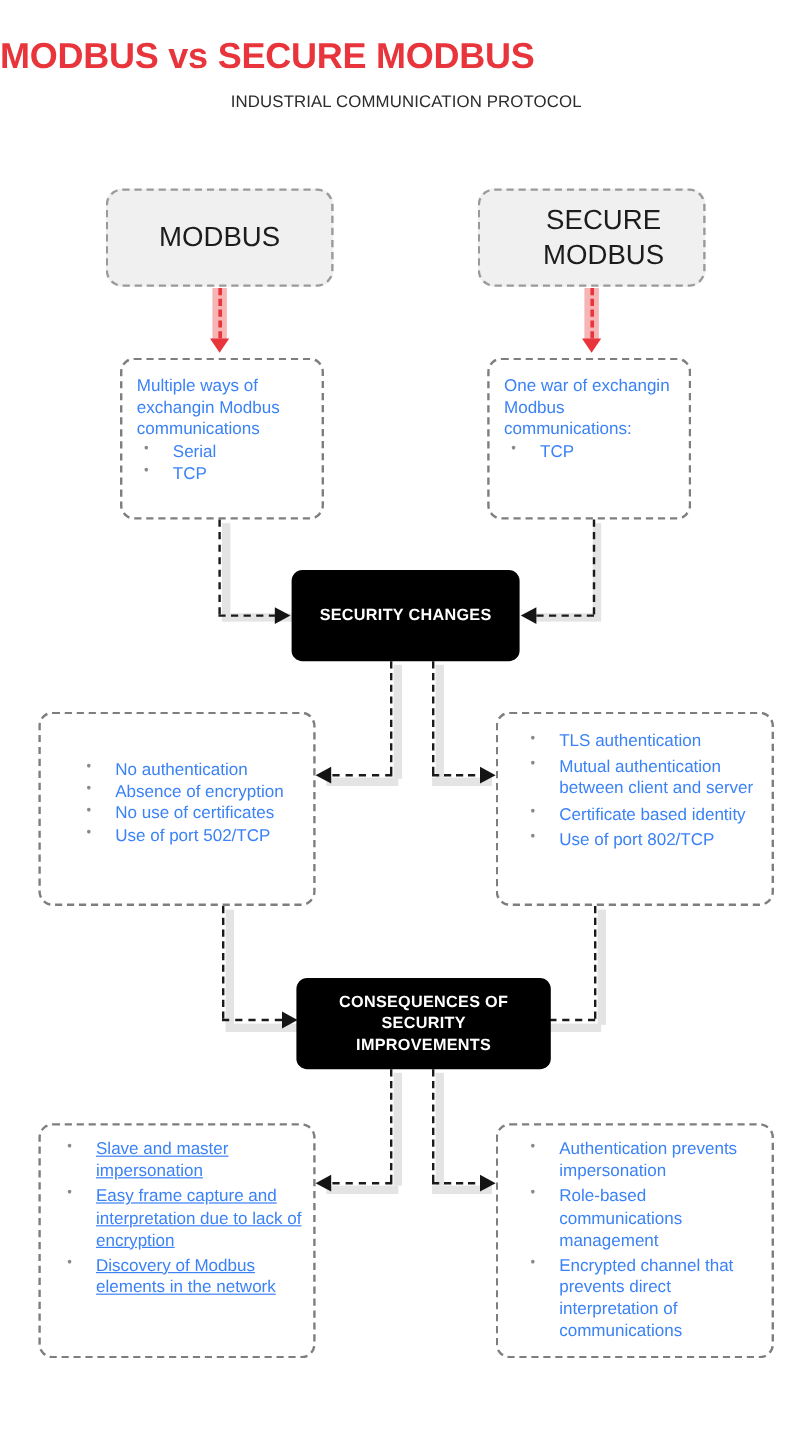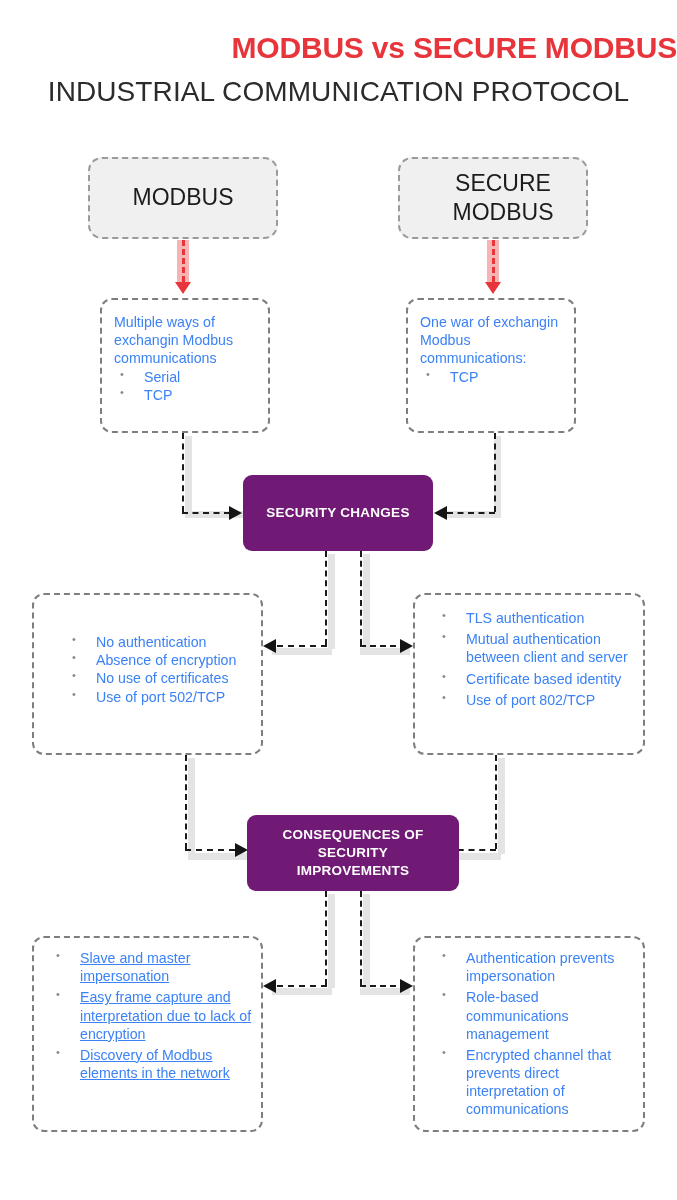--- a/index.html
+++ b/index.html
@@ -11,29 +11,29 @@
   }
   #stage {
     position: relative;
     width: 677px; height: 1200px;
     background: #ffffff;
   }
 
   
   .title-main {
     position: absolute; left: 0; top: 31px; width: 677px;
-    text-align: right;
+    text-align: left;
     font-size: 30px; font-weight: bold; letter-spacing: -0.2px;
     color: #E8343B;
     white-space: nowrap;
   }
   .title-sub {
     position: absolute; left: 0; top: 76px; width: 677px;
     text-align: center;
-    font-size: 28px; font-weight: normal; letter-spacing: 0.1px;
+    font-size: 14px; font-weight: normal; letter-spacing: 0.1px;
     color: #2b2b2b;
     white-space: nowrap;
   }
 
   
   .node {
     position: absolute;
     border: 2px dashed #7e7e7e;
     border-radius: 12px;
     background: transparent;
@@ -43,21 +43,21 @@
     border-color: #9a9a9a;
     border-radius: 14px;
   }
   .node.head-label {
     display: flex; align-items: center; justify-content: center;
     text-align: center;
     font-size: 23px; color: #1c1c1c; line-height: 1.28;
   }
 
   .node.red {
-    background: #701a75;
+    background: #000000;
     border: none;
     border-radius: 9px;
     display: flex; align-items: center; justify-content: center;
     text-align: center;
     color: #ffffff;
     font-size: 13.5px; font-weight: bold; letter-spacing: 0.25px;
     line-height: 1.35;
     z-index: 6;
   }
 

